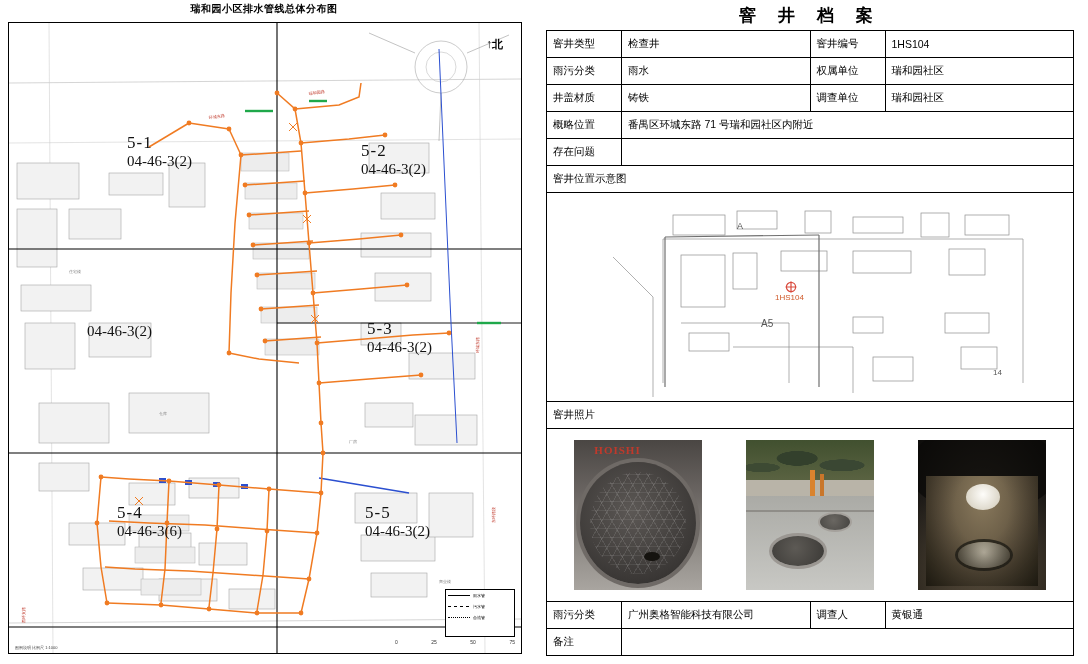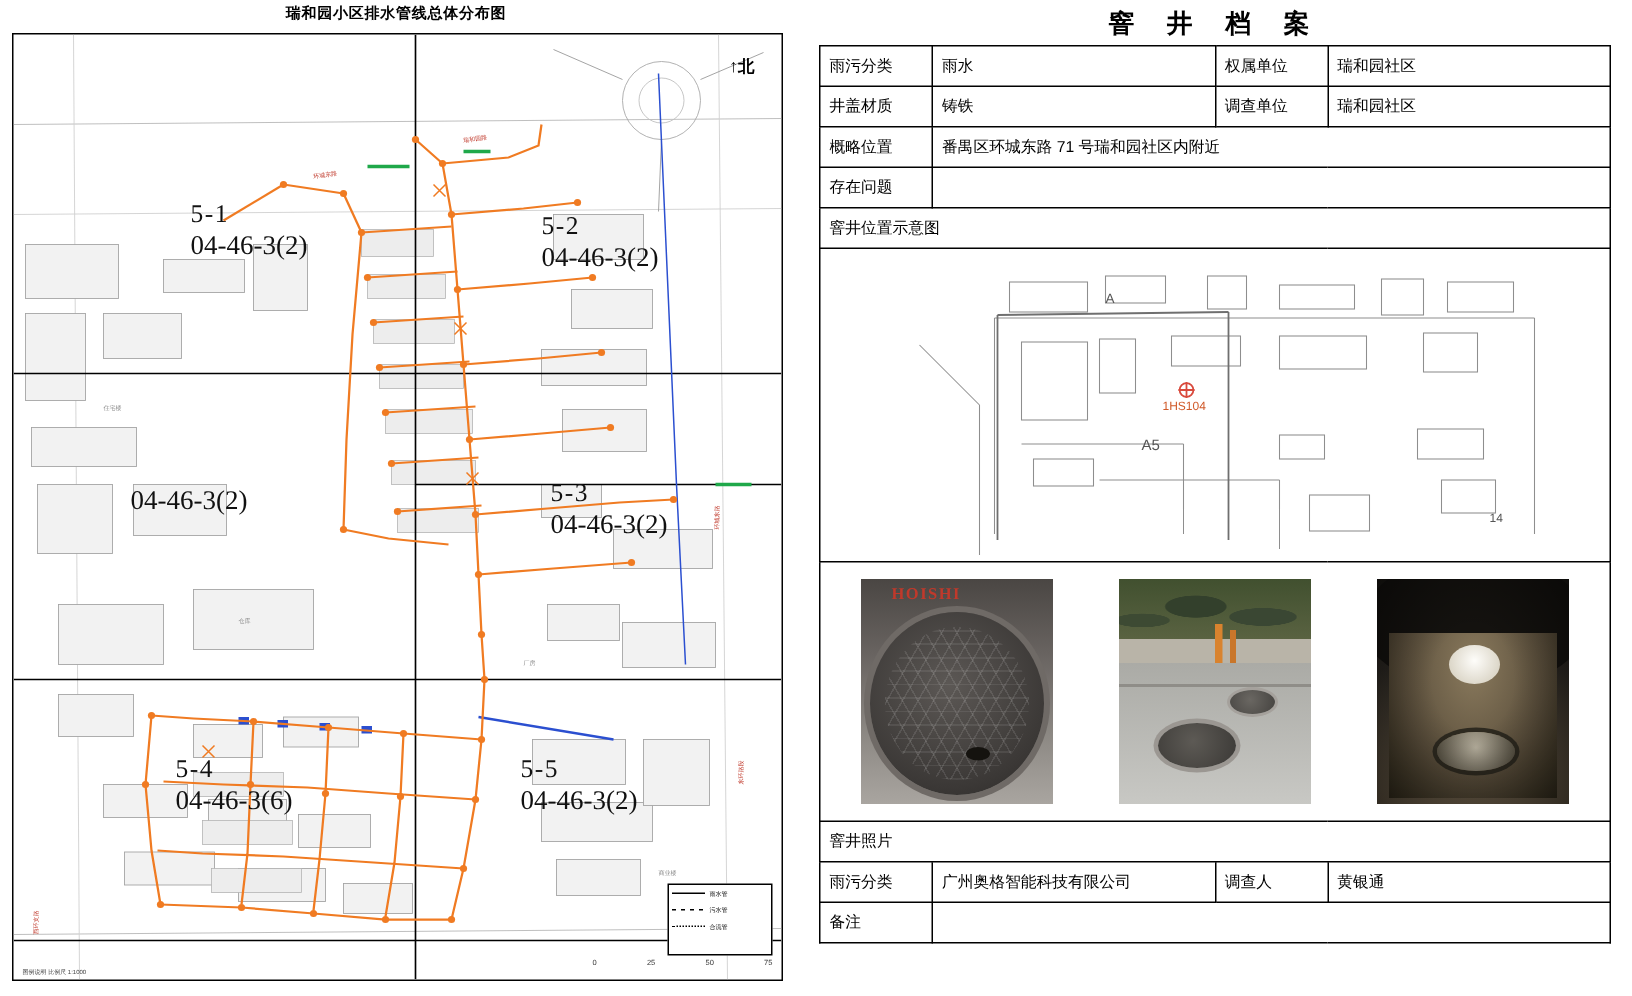--- a/index.html
+++ b/index.html
@@ -31,21 +31,21 @@
   .north{
     position:absolute;right:18px;top:14px;font-size:11px;font-weight:bold;
   }
   .north .arrow{font-size:12px;}
 
   .grid-label{
     position:absolute;font-size:17px;color:#111;
     font-family:"Liberation Serif","DejaVu Serif",serif;
     letter-spacing:1px;white-space:nowrap;
   }
-  .grid-label .code{display:block;font-size:18px;letter-spacing:0px;}
+  .grid-label .code{display:block;font-size:15px;letter-spacing:0px;}
 
   .legend{
     position:absolute;right:6px;bottom:16px;width:68px;height:46px;
     border:1px solid #000;background:#fff;font-size:4px;
   }
   .legend .row{display:flex;align-items:center;height:11px;padding-left:2px;}
   .legend .sym{width:22px;height:1px;background:#000;margin-right:3px;}
   .legend .sym.dash{background:repeating-linear-gradient(to right,#000 0 3px,transparent 3px 6px);}
   .legend .sym.dot{background:none;border-top:1px dotted #000;}
   .scalebar{
@@ -390,21 +390,21 @@
           <span class="code">04-46-3(2)</span>
         </div>
         <div class="grid-label" style="left:358px;top:296px;">
           <span>5-3</span>
           <span class="code">04-46-3(2)</span>
         </div>
         <div class="grid-label" style="left:108px;top:480px;">
           <span>5-4</span>
           <span class="code">04-46-3(6)</span>
         </div>
-        <div class="grid-label" style="left:338px;top:480px;">
+        <div class="grid-label" style="left:356px;top:480px;">
           <span>5-5</span>
           <span class="code">04-46-3(2)</span>
         </div>
 
         <div class="legend">
           <div class="row">
               <span class="sym"></span>
               <span>雨水管</span>
             </div>
           <div class="row">
@@ -428,20 +428,26 @@
 比例尺 1:1000</div>
       </div>
     </div>
   </div>
 
   <div class="right">
     <div class="doc-title">窨 井 档 案</div>
 
     <table class="form">
       <tbody>
+      <tr>
+        <td class="lbl">窨井类型</td>
+        <td class="val">检查井</td>
+        <td class="lbl2">窨井编号</td>
+        <td class="val">1HS104</td>
+      </tr>
       <tr>
         <td class="lbl">雨污分类</td>
         <td class="val">雨水</td>
         <td class="lbl2">权属单位</td>
         <td class="val">瑞和园社区</td>
       </tr>
       <tr>
         <td class="lbl">井盖材质</td>
         <td class="val">铸铁</td>
         <td class="lbl2">调查单位</td>
@@ -502,20 +508,23 @@
               <svg width="12" height="12" viewBox="0 0 12 12">
                 <circle cx="6" cy="6" r="4.6" fill="none" stroke="#d94a3d" stroke-width="1.2"></circle>
                 <path d="M6 0.6 L6 11.4 M0.6 6 L11.4 6" stroke="#d94a3d" stroke-width="1.2"></path>
               </svg>
             </div>
             <div class="marker-label">1HS104</div>
           </div>
         </td>
       </tr>
       <tr>
+        <td class="full-lbl" colspan="4">窨井照片</td>
+      </tr>
+      <tr>
         <td class="photos-cell" colspan="4">
           <div class="photos">
             <div class="photo">
               <div class="inner ph1">
                 <div class="logo">HOISHI</div>
                 <div class="cover"></div>
                 <div class="hex"></div>
                 <div class="notch"></div>
               </div>
             </div>
@@ -536,23 +545,20 @@
                 <div class="wall"></div>
                 <div class="hole"></div>
                 <div class="pipe"></div>
                 <div class="dark"></div>
               </div>
             </div>
           </div>
         </td>
       </tr>
       <tr>
-        <td class="full-lbl" colspan="4">窨井照片</td>
-      </tr>
-      <tr>
         <td class="lbl">雨污分类</td>
         <td class="val">广州奥格智能科技有限公司</td>
         <td class="lbl2">调查人</td>
         <td class="val">黄银通</td>
       </tr>
       <tr>
         <td class="lbl">备注</td>
         <td class="val" colspan="3"></td>
       </tr>
     </tbody>

